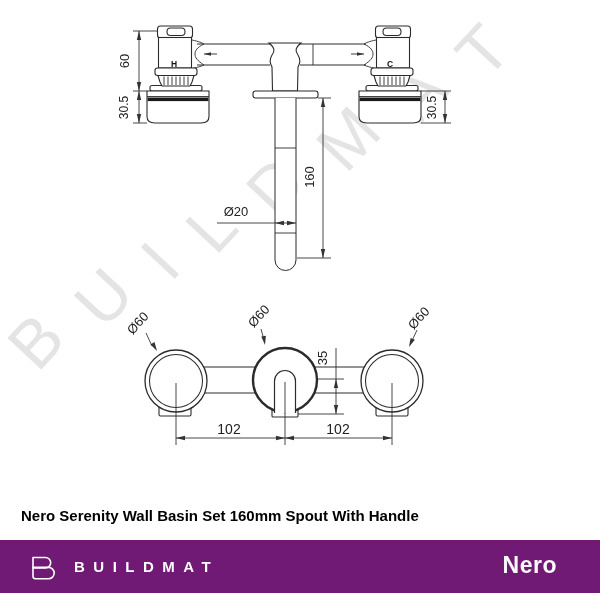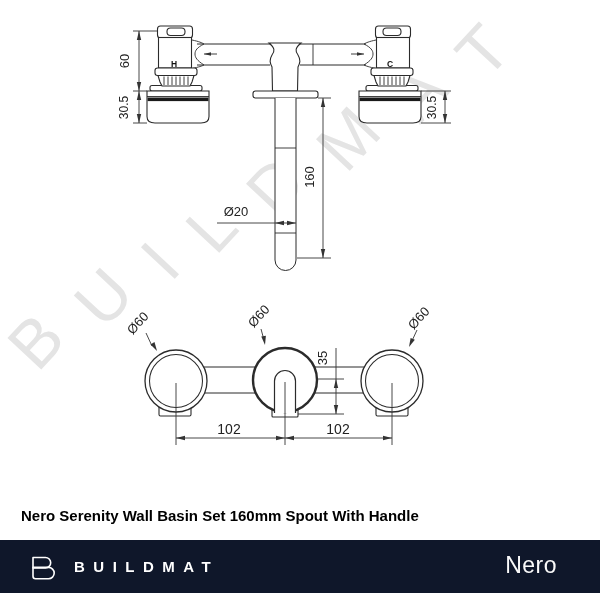--- a/index.html
+++ b/index.html
@@ -27,30 +27,30 @@
   .dimtxt{fill:#222222;font-family:"Liberation Sans",sans-serif;}
   .hc{fill:#111111;font-family:"Liberation Sans",sans-serif;font-weight:bold;}
   
   .caption{
     position:absolute;left:21px;top:507px;z-index:2;
     font-size:15px;font-weight:700;color:#000000;
   }
   
   .footer{
     position:absolute;left:0;top:540px;width:600px;height:53px;
-    background:#0f172a;z-index:2;display:flex;align-items:center;
+    background:#701a75;z-index:2;display:flex;align-items:center;
   }
   .footer .logo{margin-left:30px;flex:0 0 auto;display:block;}
   .footer .brand{
     margin-left:12px;color:#ffffff;font-size:15px;font-weight:700;
     letter-spacing:8.5px;white-space:nowrap;
   }
   .footer .subbrand{
     position:absolute;right:43px;top:50%;transform:translateY(-54%);
-    color:#fafafa;font-size:23px;font-weight:400;letter-spacing:0.5px;
+    color:#fafafa;font-size:23px;font-weight:700;letter-spacing:0.5px;
   }
 </style>
 </head>
 <body>
 
 <div class="watermark">
   <span>B</span>
   <span>U</span>
   <span>I</span>
   <span>L</span>

